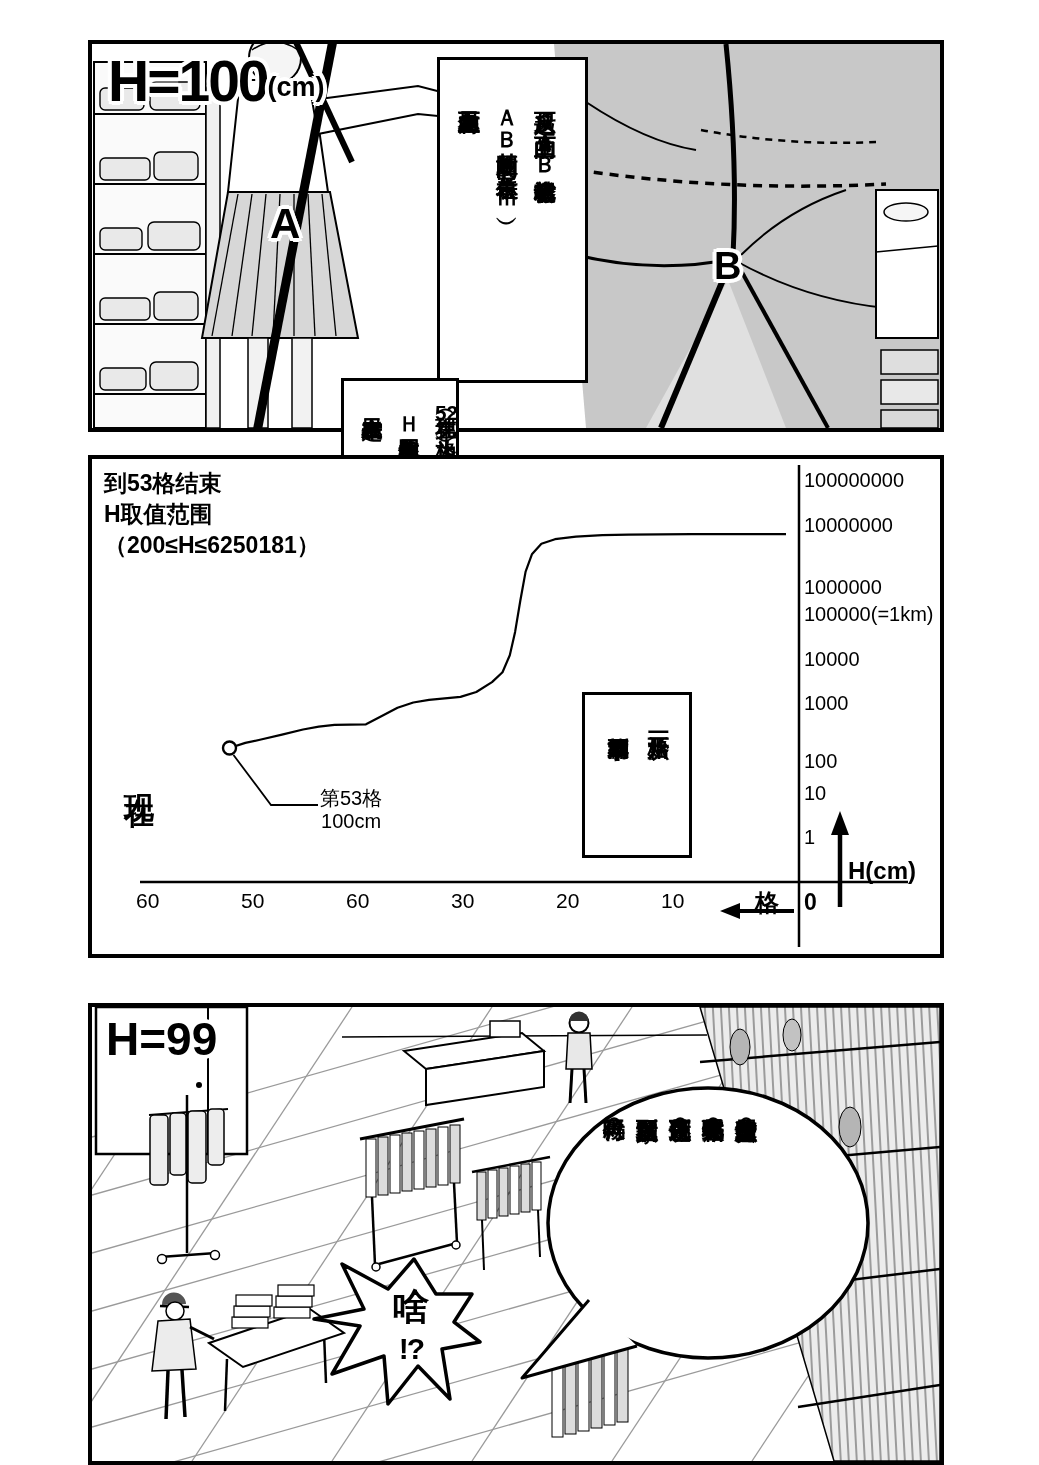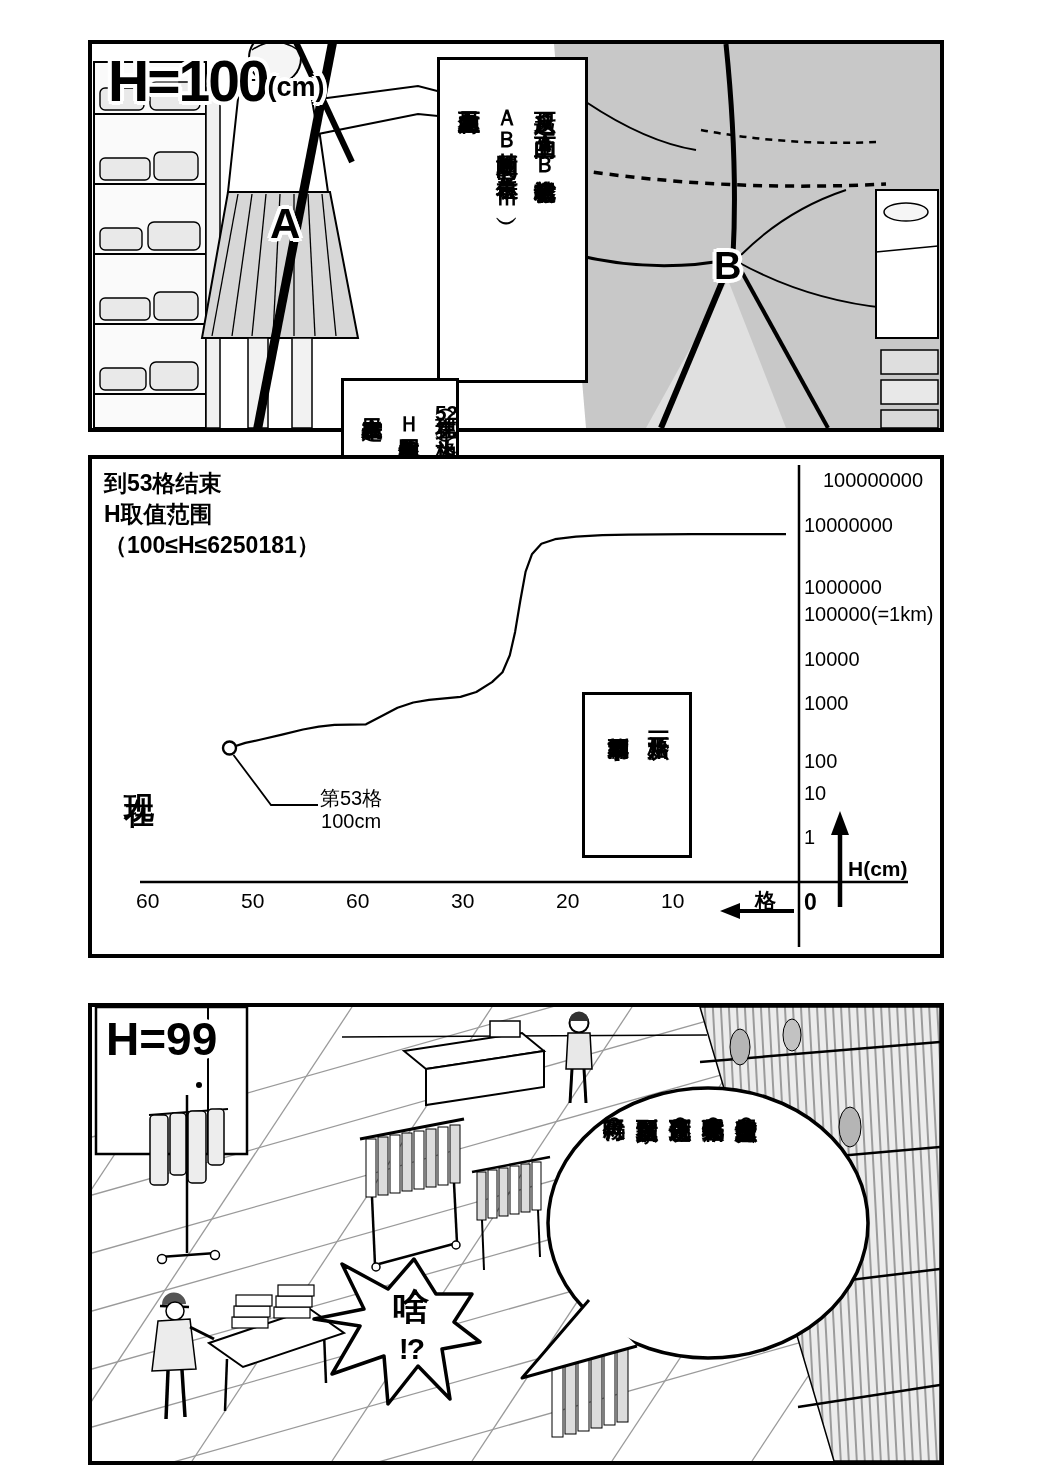--- a/index.html
+++ b/index.html
@@ -23,21 +23,21 @@
   #info{font-size:23px;font-weight:600;line-height:31px;}
   #nowlab{font-size:30px;font-weight:600;letter-spacing:4px;}
   #ptlab{font-size:20px;font-weight:500;line-height:23px;}
   #notebox{line-height:40px;font-size:21.5px;font-weight:600;padding:26px 13px 10px 13px;}
   #cap1{line-height:38px;font-size:22px;font-weight:600;padding:34px 16px 10px 10px;}
   #cap2{line-height:37px;font-size:21px;font-weight:600;padding:21px 12px 10px 10px;}
   #bubbletext{line-height:33px;font-size:22px;font-weight:600;}
   #bubbletext div{white-space:nowrap;}
   #shout{text-align:center;font-weight:bold;line-height:1.25;}
   #shout .c1{font-size:37px;} #shout .c2{font-size:30px;letter-spacing:-2px;}
-  .axislab{font-size:21px;font-weight:600;white-space:nowrap;}
+  .axislab{font-size:24px;font-weight:600;white-space:nowrap;}
 </style>
 </head>
 <body>
 
 <div id="page">
 
   <div class="panel" style="left:88px;top:40px;width:856px;height:392px;">
     <svg viewBox="0 0 848 384" preserveAspectRatio="none">
 
       <polygon points="462,0 848,0 848,384 494,384" fill="#c8c8c8"></polygon>
@@ -140,21 +140,21 @@
       <line x1="702" y1="452" x2="646" y2="452" stroke="#000" stroke-width="4"></line>
       <polygon points="648,444 648,460 628,452" fill="#000"></polygon>
 
       <g id="curvegroup">
           <path d="M137.5,289.0L153.3,283.9L169.0,280.5L190.0,275.6L211.0,270.5L226.8,267.7L242.5,265.9L258.3,265.6L274.0,265.3L289.8,257.1L305.5,248.7L321.3,243.5L337.0,240.9L352.8,239.3L368.5,237.9L384.3,233.0L400.0,223.1L410.5,213.2L417.8,196.3L423.1,172.9L428.3,141.8L433.6,112.6L439.9,95.3L449.4,84.7L463.0,80.2L484.0,77.6L510.3,76.1L536.5,75.6L568.0,75.3L599.5,75.1L631.0,75.1L662.5,75.1L694.0,75.1" fill="none" stroke="#000" stroke-width="2.2" stroke-linejoin="round"></path>
           <path d="M141.5,296 L179,346 L226,346" fill="none" stroke="#000" stroke-width="1.8"></path>
           <circle cx="137.5" cy="289" r="6.5" fill="#fff" stroke="#000" stroke-width="2.4"></circle>
         </g>
     </svg>
     <div id="yticks">
-        <div class="ticklab" style="left: 712px; top: 10.4px; margin-left: 19px;">100000000</div>
+        <div class="ticklab" style="left: 712px; top: 10.4px;">100000000</div>
         <div class="ticklab" style="left: 712px; top: 55px;">10000000</div>
         <div class="ticklab" style="left: 712px; top: 117px;">1000000</div>
         <div class="ticklab" style="left: 712px; top: 144.2px;">100000(=1km)</div>
         <div class="ticklab" style="left: 712px; top: 188.8px;">10000</div>
         <div class="ticklab" style="left: 712px; top: 233.4px; text-align: right;">1000</div>
         <div class="ticklab" style="left: 712px; top: 278px; margin-top: 13px;">100</div>
         <div class="ticklab" style="left: 712px; top: 322.6px;">10</div>
         <div class="ticklab" style="left: 712px; top: 367.2px;">1</div>
       </div>
     <div id="xticks">
@@ -164,21 +164,21 @@
         <div class="xticklab" style="left: 359px; top: 430px;">30</div>
         <div class="xticklab" style="left: 464px; top: 430px;">20</div>
         <div class="xticklab" style="left: 569px; top: 430px;">10</div>
       </div>
     <div class="abs axislab" style="left:712px;top:430px;font-size:23px;">0</div>
     <div class="abs axislab" style="left:663px;top:428px;">格</div>
     <div class="abs axislab" style="left:756px;top:398px;">H(cm)</div>
     <div id="info" class="abs" style="left:12px;top:9px;">
       <div>到53格结束</div>
       <div>H取值范围</div>
-      <div>（100≤H≤6250181）</div>
+      <div>（200≤H≤6250181）</div>
     </div>
     <div id="nowlab" class="abs vtext" style="left:26px;top:312px;">现在</div>
     <div id="ptlab" class="abs" style="left:228px;top:328px;text-align:center;">
       <div>第53格</div>
       <div>100cm</div>
     </div>
     <div id="notebox" class="abs capbox" style="left:490px;top:233px;width:110px;height:166px;border-width:3.5px;">
       <div class="vtext" style="height:100%;">
         <div style="white-space:nowrap;">从下一格开始</div>
         <div style="white-space:nowrap;">回到本篇故事</div>

